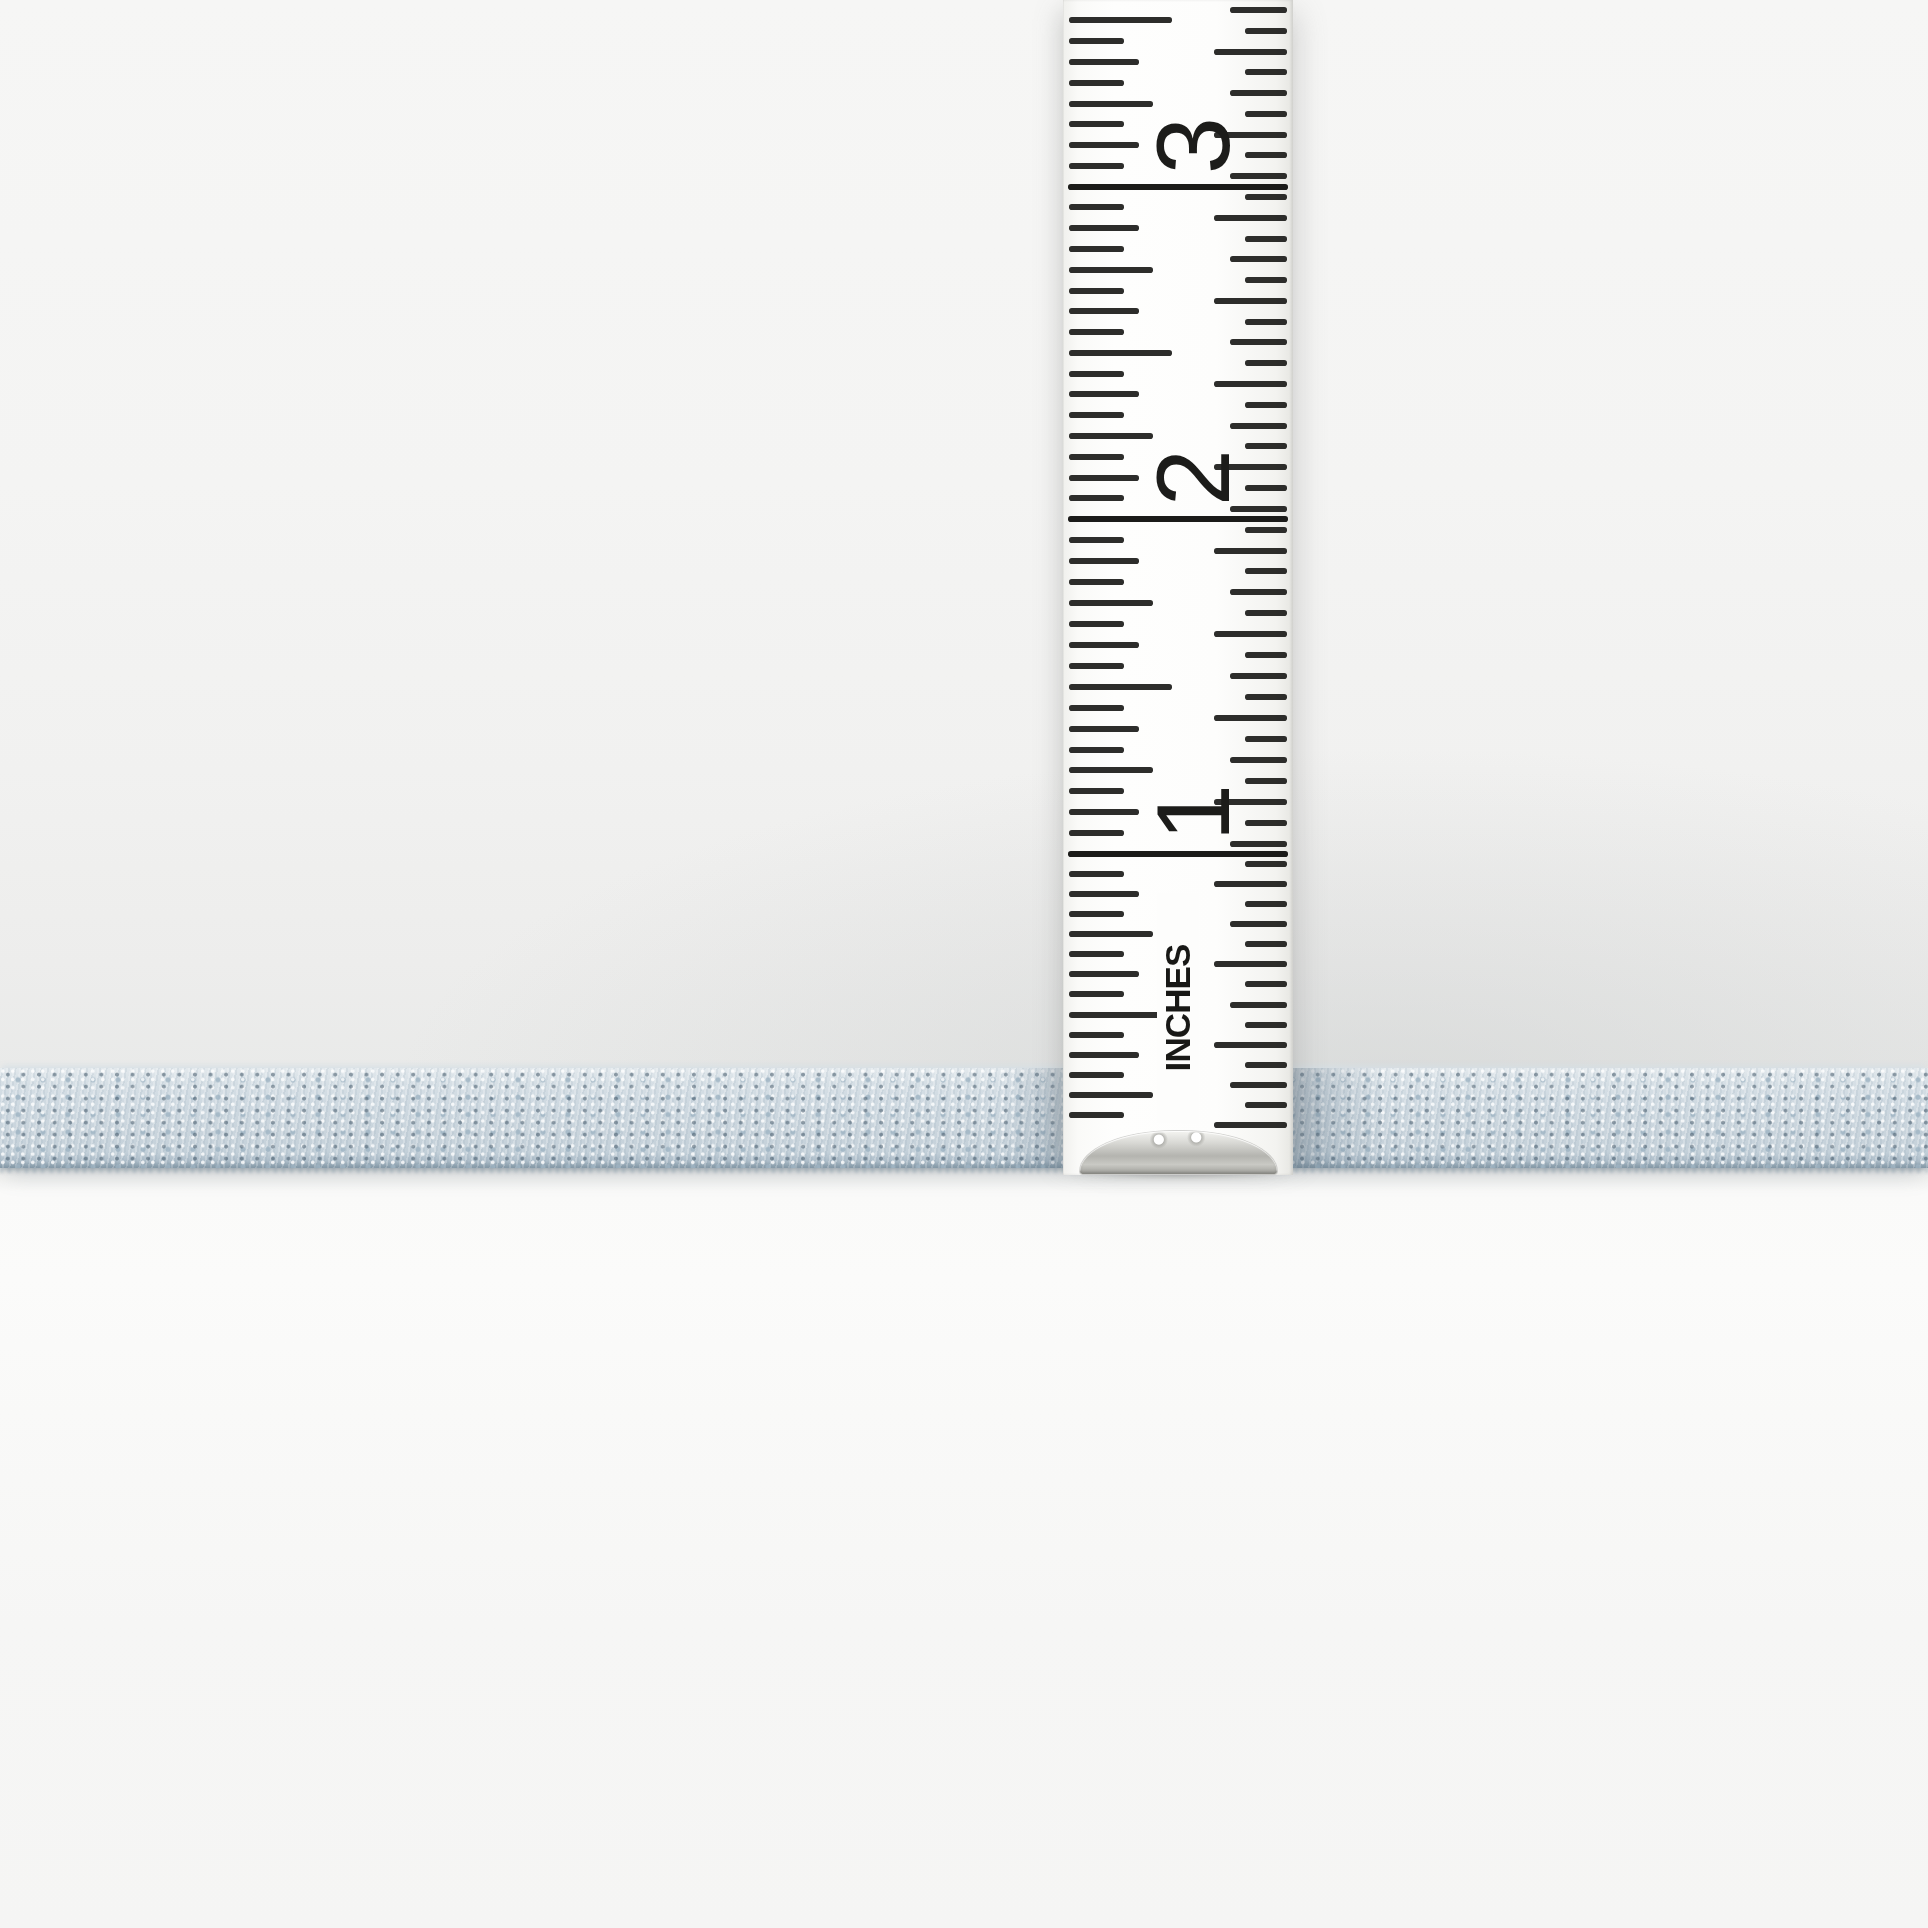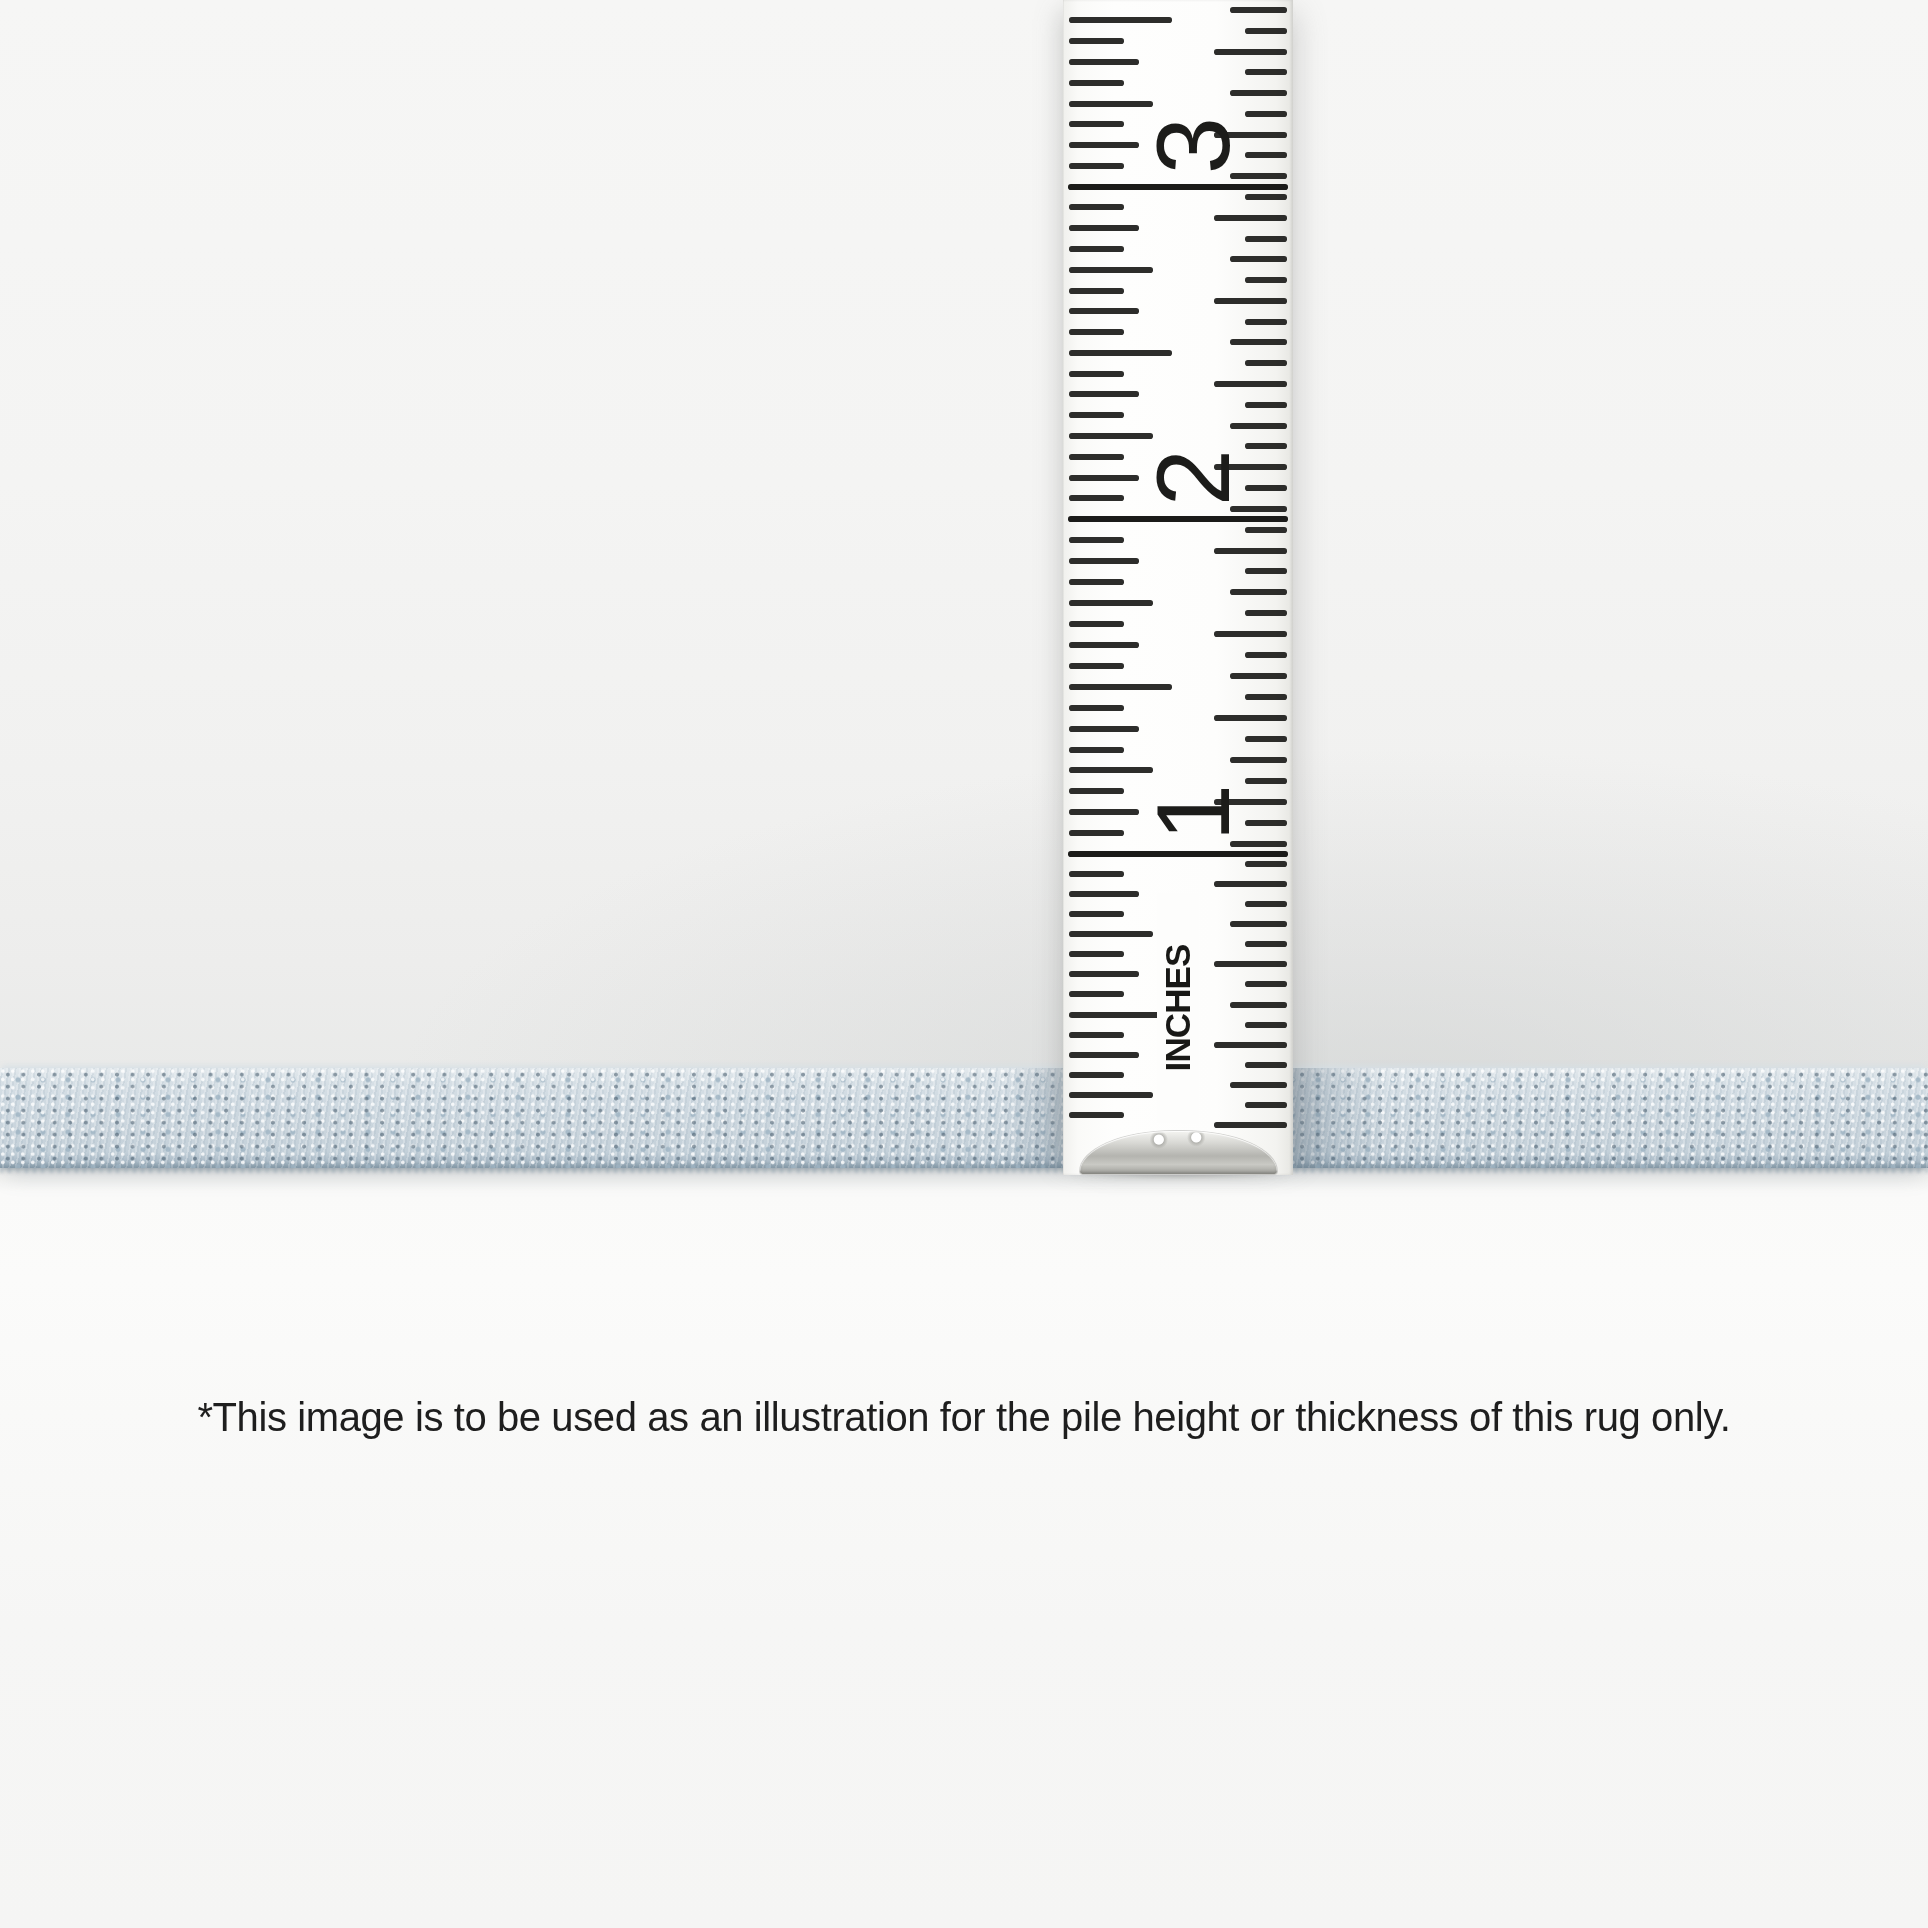--- a/index.html
+++ b/index.html
@@ -224,16 +224,15 @@
     <div class="inch-num" style="top:105px">3</div>
     <div class="inch-num" style="top:437px">2</div>
     <div class="inch-num" style="top:772px">1</div>
 
     <div class="unit-label">INCHES</div>
   </div>
 
   <div class="metal-cap"></div>
 
   <div class="caption">
-    <div>*This image is to be used as an illustration for the pile height or thickness of this rug only.</div>
   </div>
 </div>
 
 
 </body></html>

